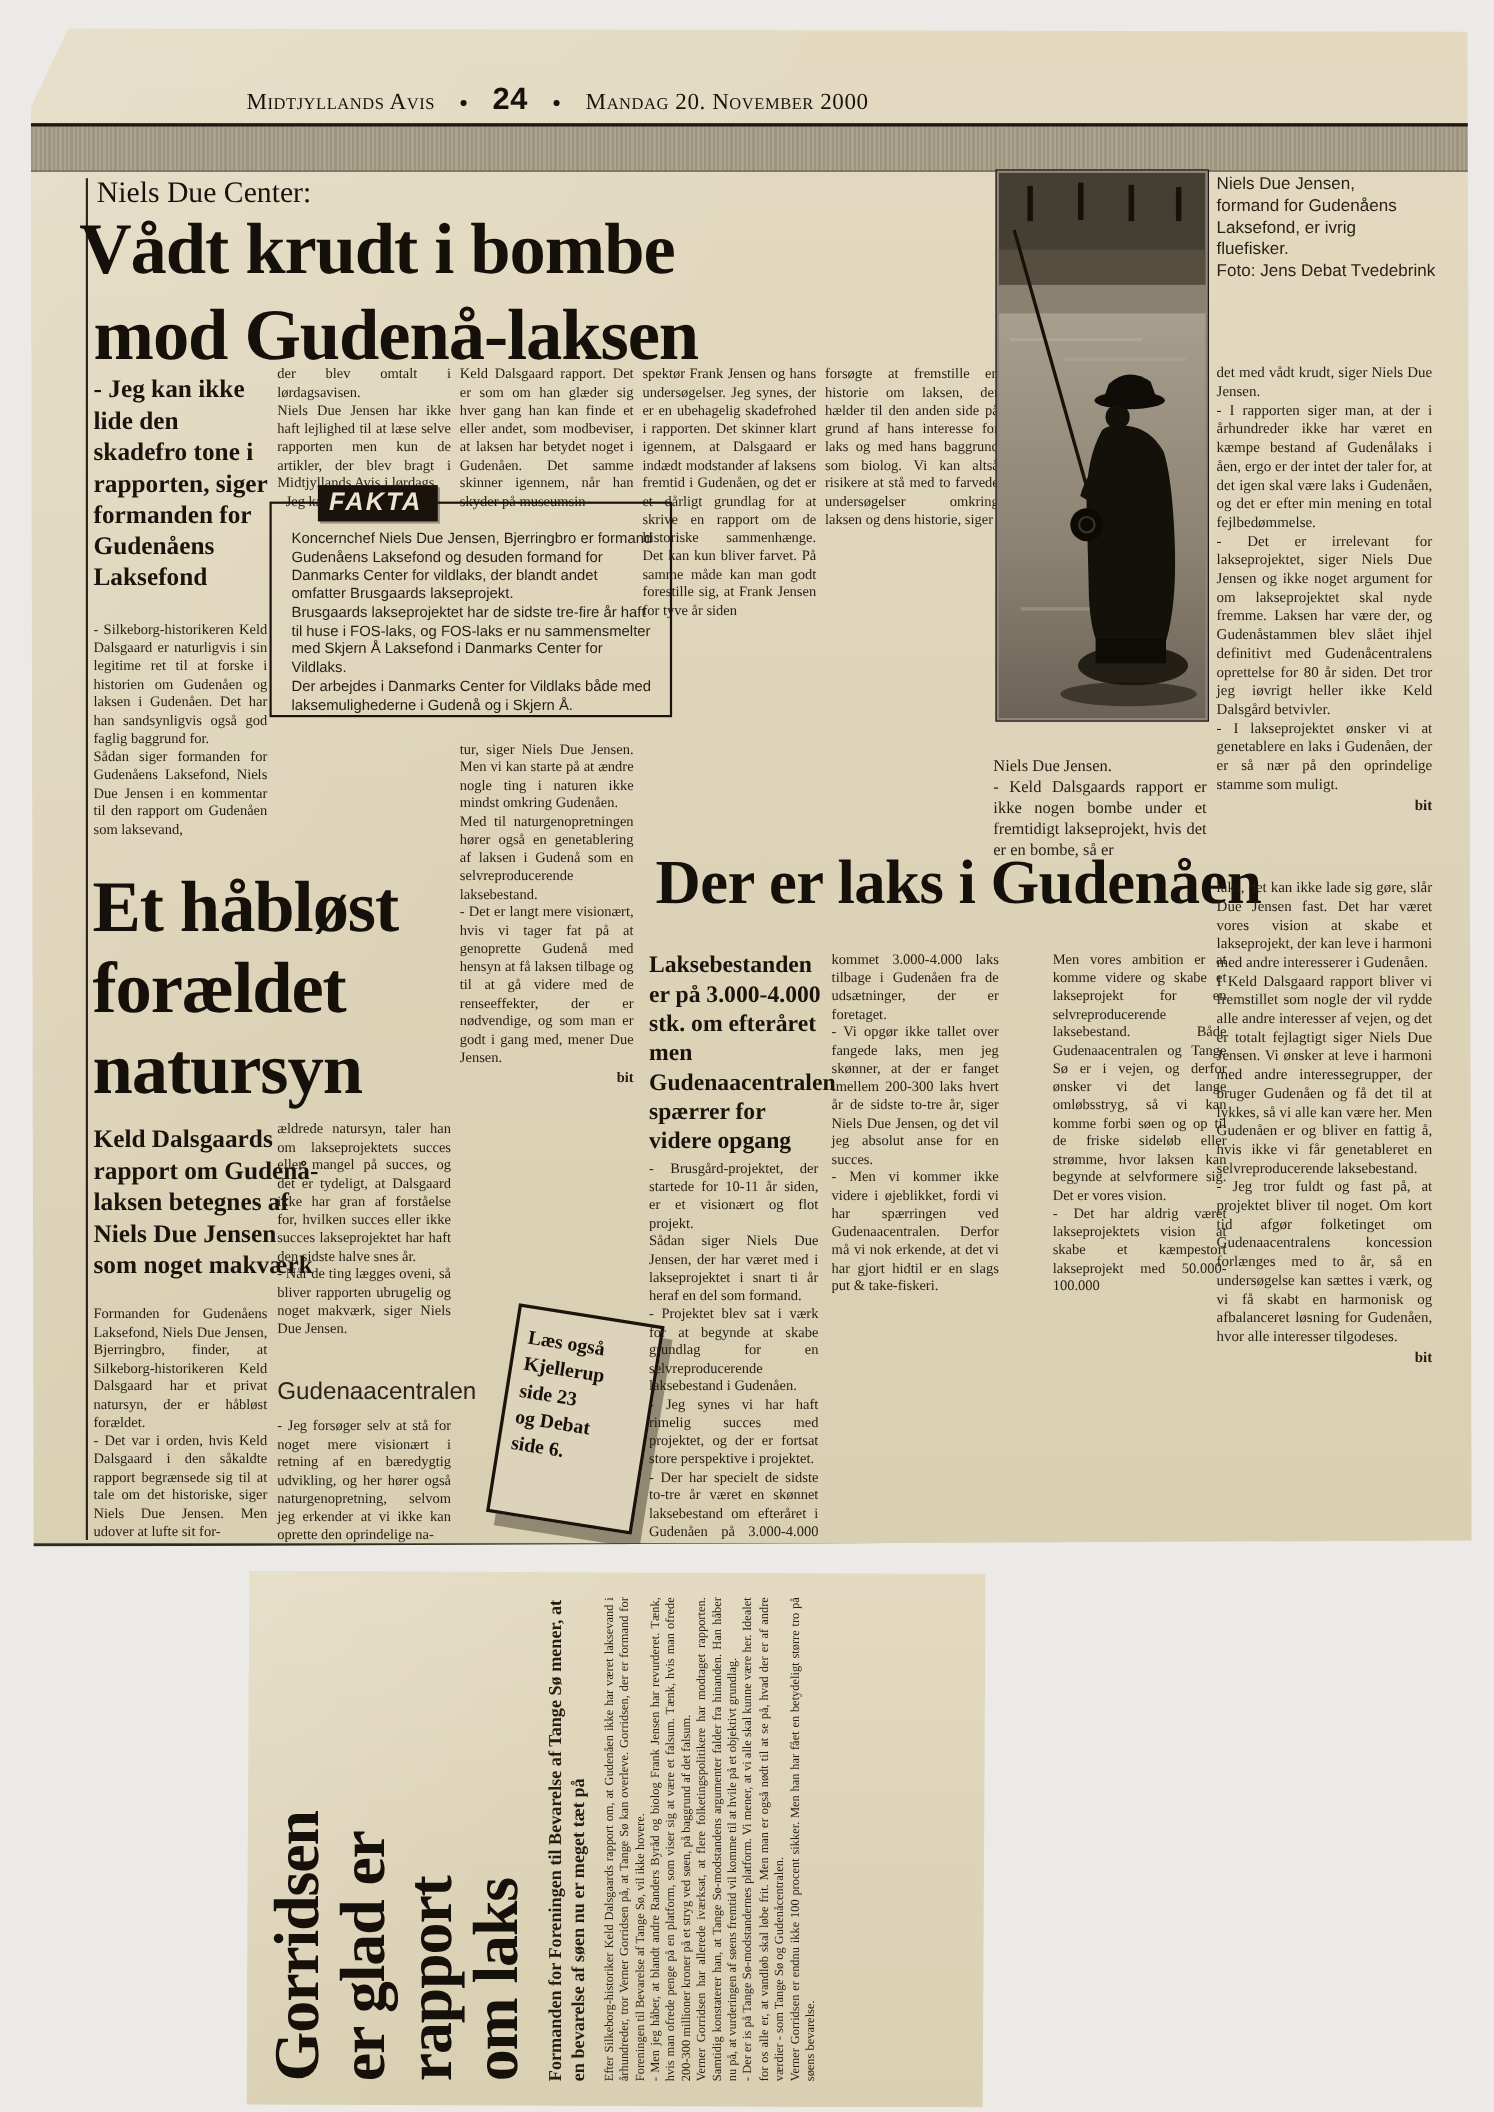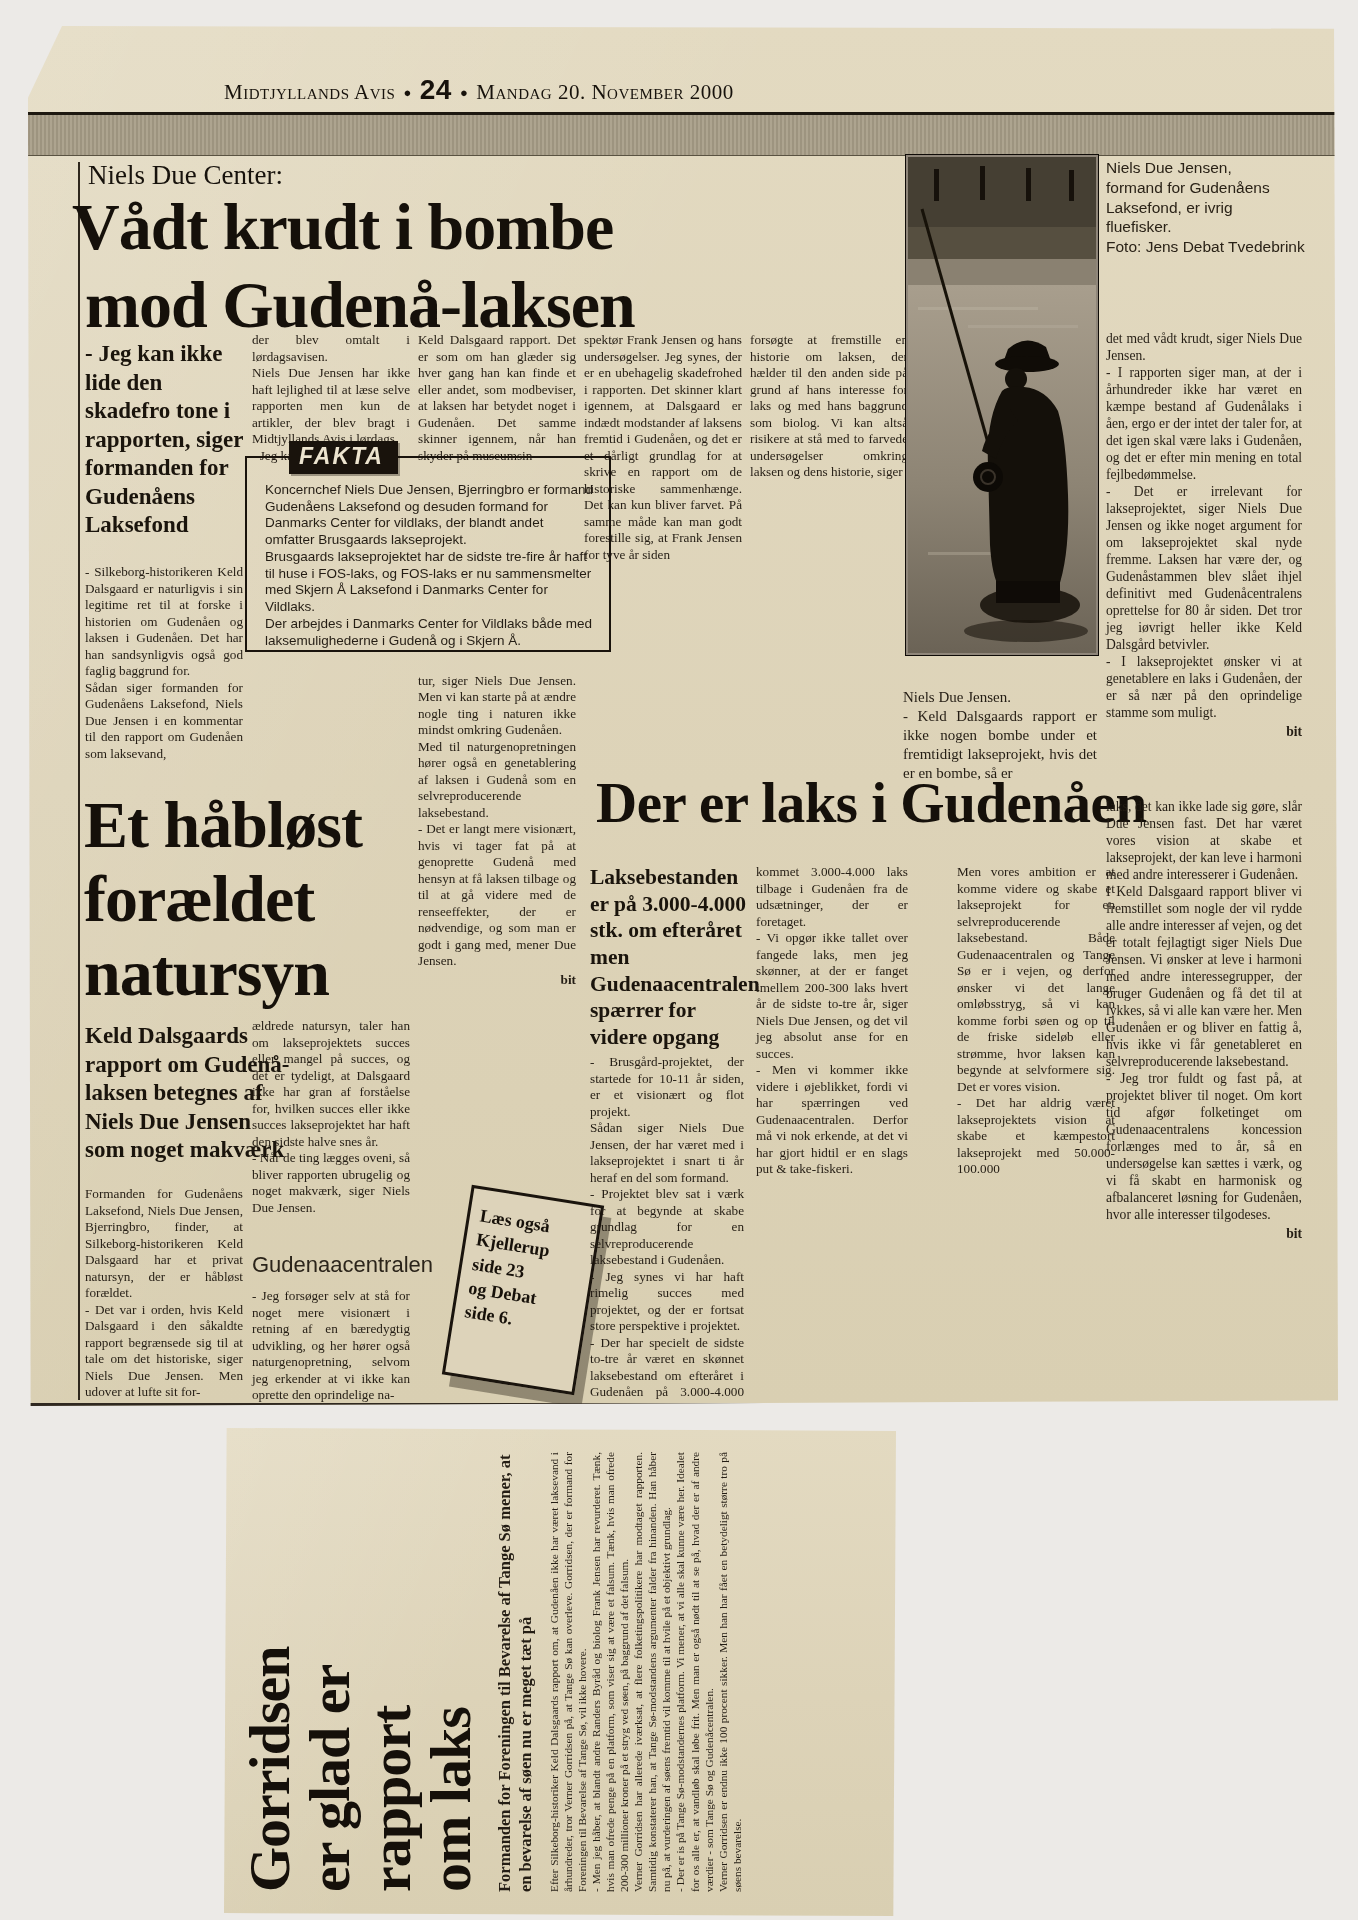--- a/index.html
+++ b/index.html
@@ -19,21 +19,21 @@
     left:28px;top:26px;width:1310px;height:1380px;
     clip-path:polygon(2.6% 0%,99.7% 0.2%,100% 99.6%,0.2% 100%,0% 5.2%);
   }
   .clip-bottom{
     left:224px;top:1428px;width:672px;height:488px;
     clip-path:polygon(0.4% 0%,100% 0.6%,99.6% 100%,0% 99.4%);
   }
   .masthead{
     position:absolute;left:196px;top:48px;
     font-variant:small-caps;font-size:21px;letter-spacing:.5px;
-    color:#17120c;display:flex;align-items:baseline;gap:8px;white-space:nowrap;
+    color:#17120c;display:flex;align-items:baseline;gap:22px;white-space:nowrap;
   }
   .masthead .bullet{font-size:13px;transform:translateY(-2px);}
   .masthead .pagenum{font-weight:800;font-size:28px;font-family:"Liberation Sans",sans-serif;}
   .band{
     position:absolute;left:0;top:86px;width:100%;height:40px;
     background:
       repeating-linear-gradient(90deg, rgba(0,0,0,.07) 0 2px, rgba(255,255,255,.05) 2px 4px),
       #a99f89;
     border-top:3px solid #1d1810;border-bottom:1px solid #5a5342;
   }

